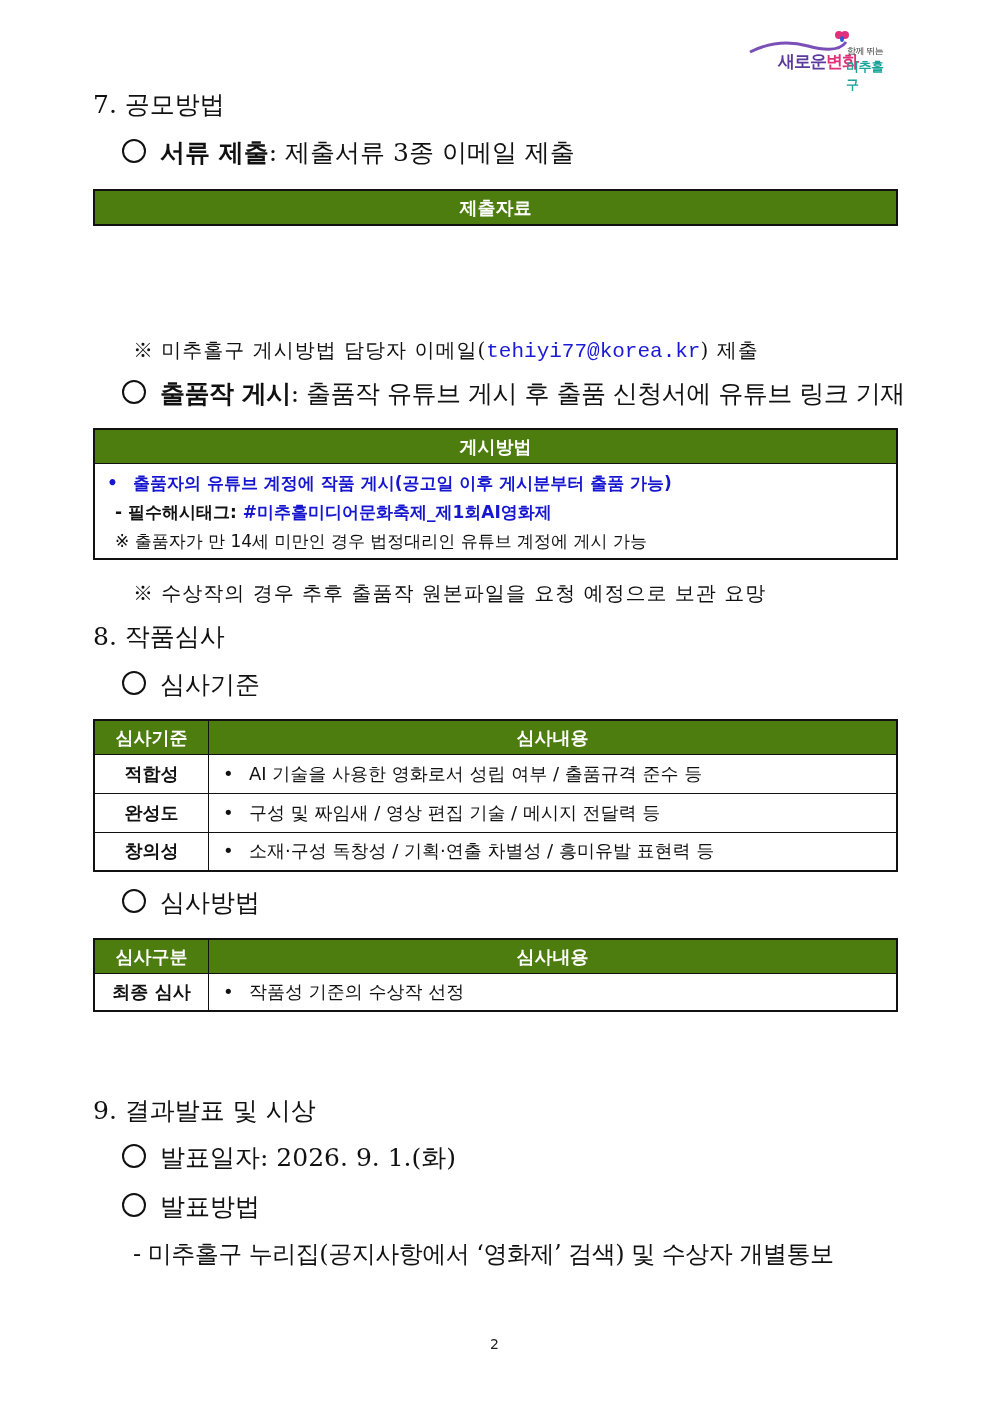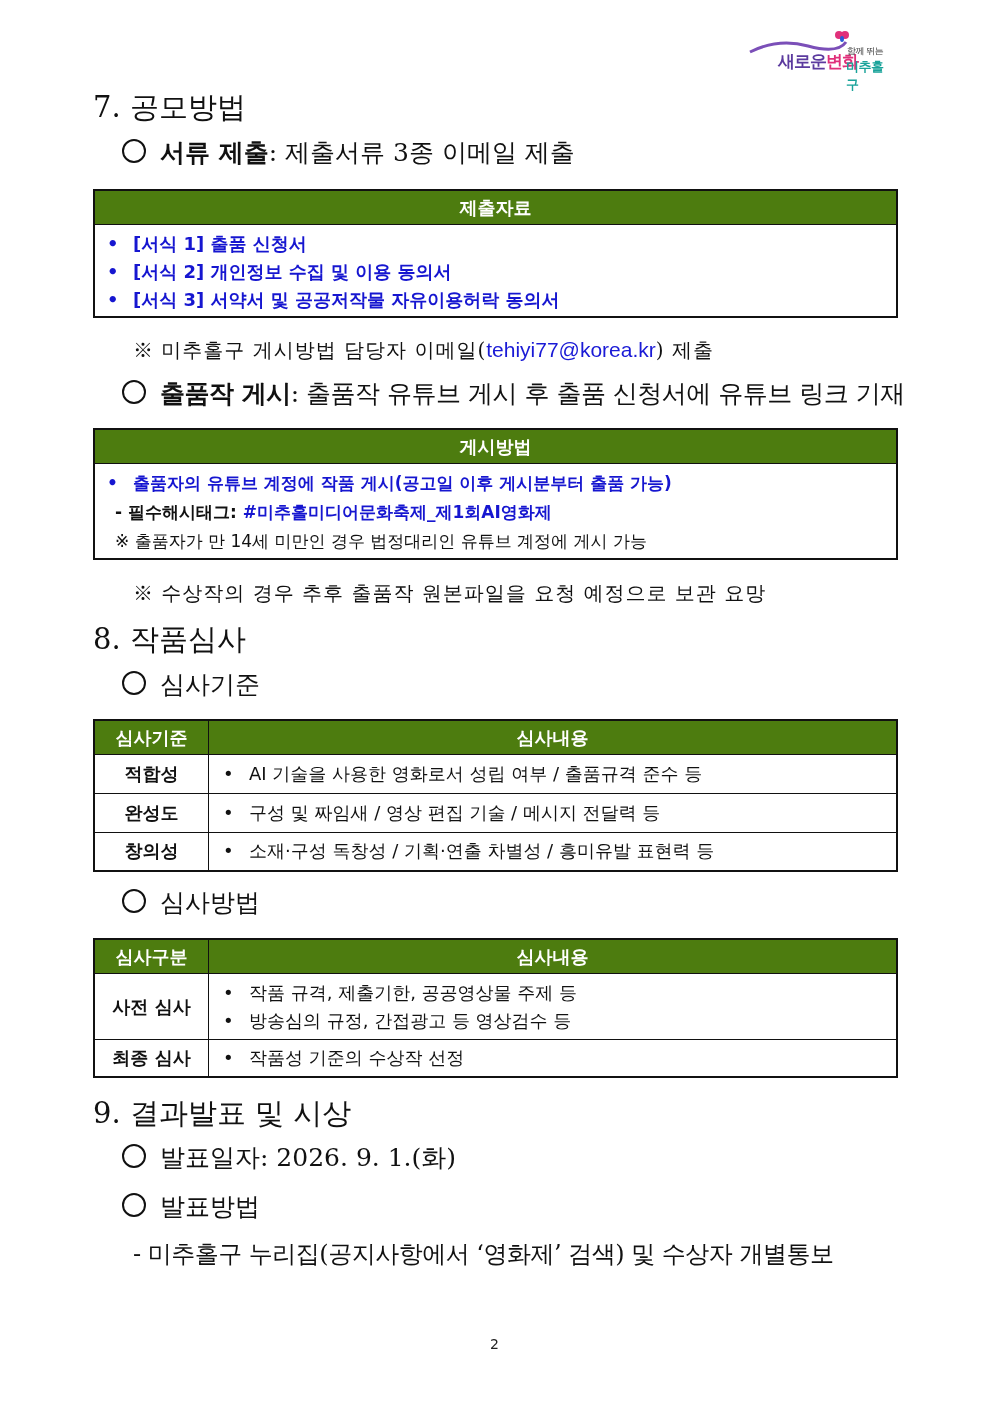--- a/index.html
+++ b/index.html
@@ -9,27 +9,27 @@
   
   .logo { left: 742px; top: 28px; width: 150px; height: 52px; }
   .logo .wave { position: absolute; left: 6px; top: 8px; width: 100px; height: 18px; }
   .logo .main { position: absolute; left: 4px; top: 22px; font-family: "DejaVu Sans", sans-serif; font-weight: bold; font-size: 17px; letter-spacing: -1px; margin-left: 32px; }
   .logo .main .p1 { color: #5b3a9e; }
   .logo .main .p2 { color: #e0307a; }
   .logo .sub1 { position: absolute; left: 105px; top: 17px; font-size: 9px; color: #333; font-family: "DejaVu Sans", sans-serif; letter-spacing: -0.5px; }
   .logo .sub2 { position: absolute; left: 104px; top: 30px; font-size: 13px; color: #1aa39a; font-weight: bold; font-family: "DejaVu Sans", sans-serif; letter-spacing: -0.5px; }
   .logo .butterfly { position: absolute; left: 92px; top: 2px; width: 16px; height: 14px; }
 
-  .h1 { font-family: "DejaVu Serif", serif; font-size: 29px; font-weight: normal; letter-spacing: 0px; }
+  .h1 { font-family: "DejaVu Serif", serif; font-size: 25px; font-weight: normal; letter-spacing: 0px; }
   .h2 { font-family: "DejaVu Serif", serif; font-size: 25px; }
   .h2 b { font-weight: bold; }
   .circle { display: inline-block; width: 20px; height: 20px; border: 2px solid #111; border-radius: 50%; vertical-align: -2px; margin-right: 14px; }
 
   .note { font-family: "DejaVu Serif", serif; font-size: 20px; letter-spacing: 1px; }
-  .note .email { font-family: Liberation Sans, sans-serif; color: #1a1ad6; font-size: 21px; letter-spacing: 0; }
+  .note .email { font-family: Liberation Mono, monospace; color: #1a1ad6; font-size: 21px; letter-spacing: 0; }
 
   table.box { position: absolute; border-collapse: collapse; border: 2px solid #111; font-family: "DejaVu Sans", sans-serif; }
   table.box th { background: #4d7c0f; color: #fff; font-weight: bold; font-size: 18px; height: 33px; border: 1px solid #111; padding: 0; }
   table.box td { border: 1px solid #111; font-size: 18px; padding: 0; }
   .bluelist { color: #1616d0; font-weight: bold; font-size: 18px; line-height: 28px; padding: 5px 0 2px 12px !important; }
   .bluelist .row { white-space: nowrap; }
   .bullet { display: inline-block; width: 26px; }
   .black { color: #111; }
   .lbl { font-weight: bold; text-align: center; }
   .content { padding-left: 14px !important; }
@@ -60,27 +60,20 @@
 
 <div class="abs h2" style="left:122px; top:136px;">
   <span class="circle"></span><b>서류 제출</b><span>: 제출서류 3종 이메일 제출</span>
 </div>
 
 <table class="box" style="left:93px; top:189px; width:805px;">
   <tbody>
       <tr>
         <th>제출자료</th>
       </tr>
-  <tr>
-    <td class="bluelist">
-      <div class="row"><span class="bullet">•</span><span>[서식 1] 출품 신청서</span></div>
-      <div class="row"><span class="bullet">•</span><span>[서식 2] 개인정보 수집 및 이용 동의서</span></div>
-      <div class="row"><span class="bullet">•</span><span>[서식 3] 서약서 및 공공저작물 자유이용허락 동의서</span></div>
-    </td>
-  </tr>
 </tbody>
   </table>
 
 <div class="abs note" style="left:133px; top:337px;">
   <span>※ 미추홀구 게시방법 담당자 이메일(</span><span class="email">tehiyi77@korea.kr</span><span>) 제출</span>
 </div>
 
 <div class="abs h2" style="left:122px; top:377px; letter-spacing:-0.5px;">
   <span class="circle"></span><b>출품작 게시</b><span>: 출품작 유튜브 게시 후 출품 신청서에 유튜브 링크 기재</span>
 </div>
@@ -137,27 +130,20 @@
 <div class="abs h2" style="left:122px; top:886px;">
   <span class="circle"></span><span>심사방법</span>
 </div>
 
 <table class="box" style="left:93px; top:938px; width:805px;padding-left:48px;">
   <tbody>
       <tr>
     <th style="width:113px;">심사구분</th>
     <th>심사내용</th>
   </tr>
-  <tr style="height:66px;">
-    <td class="lbl">사전 심사</td>
-    <td class="content">
-      <div class="row"><span class="bullet">•</span><span>작품 규격, 제출기한, 공공영상물 주제 등</span></div>
-      <div class="row"><span class="bullet">•</span><span>방송심의 규정, 간접광고 등 영상검수 등</span></div>
-    </td>
-  </tr>
   <tr style="height:37px;">
     <td class="lbl">최종 심사</td>
     <td class="content">
           <div class="row"><span class="bullet">•</span><span>작품성 기준의 수상작 선정</span></div>
         </td>
   </tr>
 </tbody>
   </table>
 
 <div class="abs h1" style="left:93px; top:1094px;">9. 결과발표 및 시상</div>

